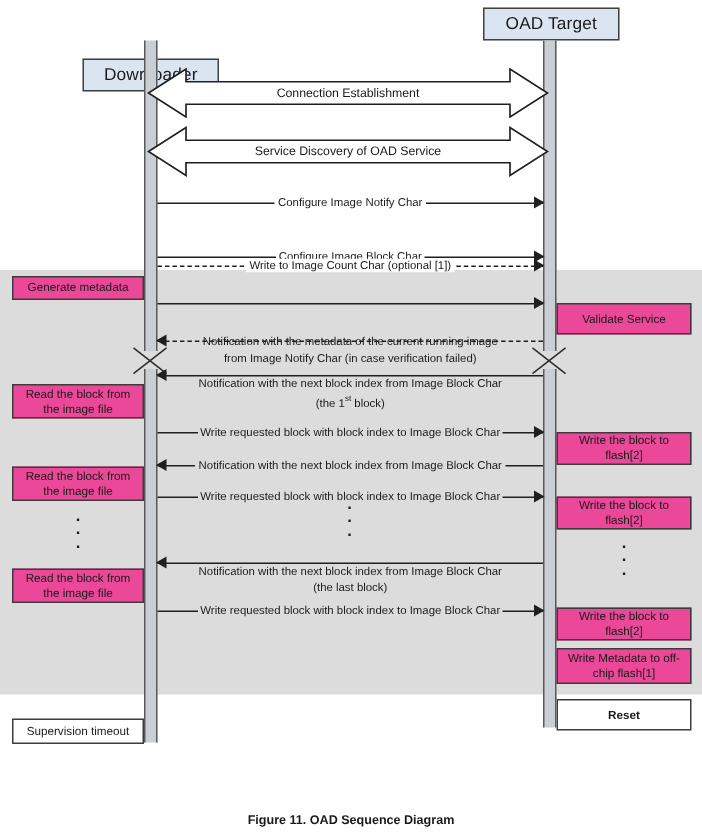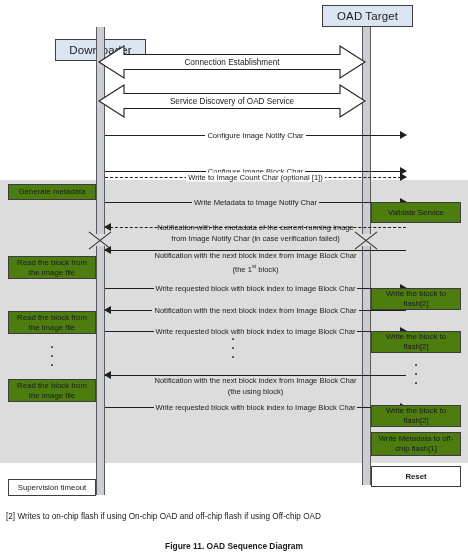--- a/index.html
+++ b/index.html
@@ -54,21 +54,21 @@
   .block-arrow{position:absolute;left:98px;width:268px;}
   .block-arrow svg{display:block;width:268px;}
   .block-arrow .ba-label{
     position:absolute;left:0;top:50%;transform:translateY(-50%);
     width:268px;text-align:center;font-size:8.2px;color:#1a1a1a;
   }
   #barrow-conn{top:45px;height:34px;}
   #barrow-disc{top:84px;height:34px;}
 
   
-  .msg{position:absolute;height:14px;padding-left:44px;}
+  .msg{position:absolute;height:14px;}
   .msg .line{
     position:absolute;left:0;top:7px;width:100%;height:0;
     border-top:1.1px solid #1f1f1f;
   }
   .msg.dashed .line{border-top:1.1px dashed #1f1f1f;}
   .msg .head{
     position:absolute;top:2.6px;width:0;height:0;
     border-top:4.2px solid transparent;border-bottom:4.2px solid transparent;
   }
   .msg.to-right .head{right:-1px;border-left:7px solid #1f1f1f;}
@@ -83,21 +83,21 @@
   .msg .lbl sup{font-size:5.4px;vertical-align:super;}
 
   
   .msg.two-line .lbl{
     top:-3px;transform:none;line-height:10.5px;margin-top:12px;
   }
 
   
   .note{
     position:absolute;box-sizing:border-box;
-    border:1px solid #3c3c3c;background:#4d7c0f;
+    border:1px solid #3c3c3c;background:#ec4899;
     display:flex;align-items:center;justify-content:center;text-align:center;
     font-size:7.8px;line-height:10px;color:#1a1a1a;padding:0 3px;
   }
   .note.white{background:#ffffff;}
 
   
   .dots{
     position:absolute;width:10px;text-align:center;
     font-size:11px;line-height:9px;color:#1a1a1a;letter-spacing:0;
   }
@@ -175,21 +175,20 @@
     <div class="lbl"><i>Write to Image Count Char (optional [1])</i></div>
   </div>
 
   <div class="note" style="left:8px;top:184px;width:88px;height:16px;">
     <span>Generate metadata</span>
   </div>
 
   <div class="msg to-right on-grey" style="left:105px;top:195px;width:257px;">
     <div class="line"></div>
     <div class="head"></div>
-    <div class="lbl"><i>Write Metadata to Image Notify Char</i></div>
   </div>
 
   <div class="note" style="left:371px;top:202px;width:90px;height:21px;">
     <span>Validate Service</span>
   </div>
 
   <div class="msg to-left dashed two-line on-grey" style="left:105px;top:213px;width:257px;">
     <div class="line" style="top:14px;"></div>
     <div class="head" style="top:9.8px;"></div>
     <div class="lbl" style="top:-2px;">
@@ -255,21 +254,21 @@
     <b>.</b>
       <b>.</b>
       <b>.</b>
   </div>
 
   <div class="msg to-left two-line on-grey" style="left:105px;top:368px;width:257px;">
     <div class="line" style="top:7px;"></div>
     <div class="head" style="top:2.8px;"></div>
     <div class="lbl" style="top:-4px;">
       <span>Notification with the next block index from Image Block Char</span><br>
-      <span>(the using block)</span>
+      <span>(the last block)</span>
     </div>
   </div>
 
   <div class="note" style="left:8px;top:379px;width:88px;height:23px;">
     <span>Read the block from the image file</span>
   </div>
 
   <div class="msg to-right on-grey" style="left:105px;top:400px;width:257px;">
     <div class="line"></div>
     <div class="head"></div>
@@ -285,17 +284,16 @@
   </div>
 
   <div class="note white" style="left:371px;top:466px;width:90px;height:21px;font-weight:bold;">
     <span>Reset</span>
   </div>
 
   <div class="note white" style="left:8px;top:479px;width:88px;height:17px;">
     <span>Supervision timeout</span>
   </div>
 
-  <div class="footnote" id="footnote-2">[2] Writes to on-chip flash if using On-chip OAD and off-chip flash if using Off-chip OAD</div>
 
   <div id="figure-caption">Figure 11. OAD Sequence Diagram</div>
 
 </div>
 
 </body></html>

